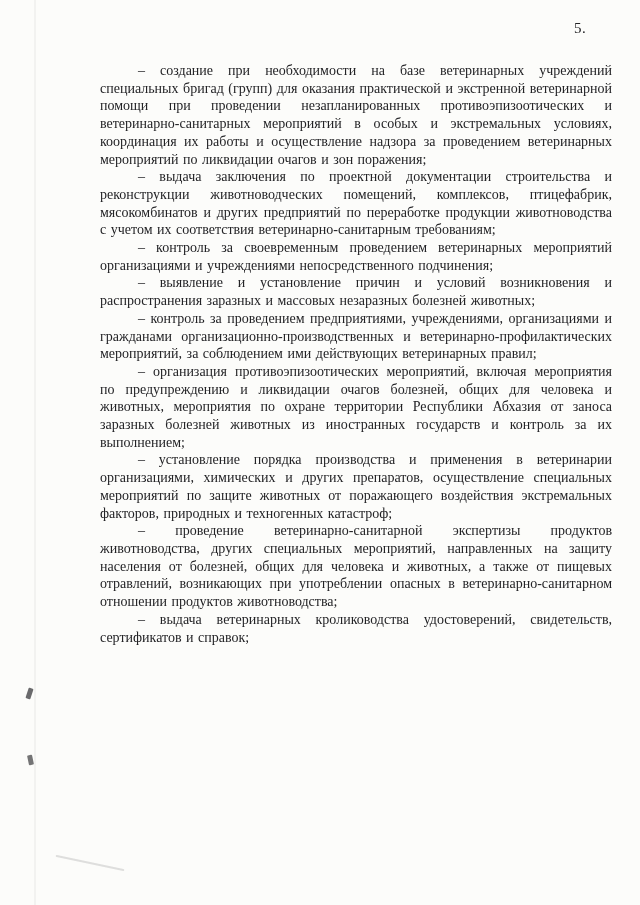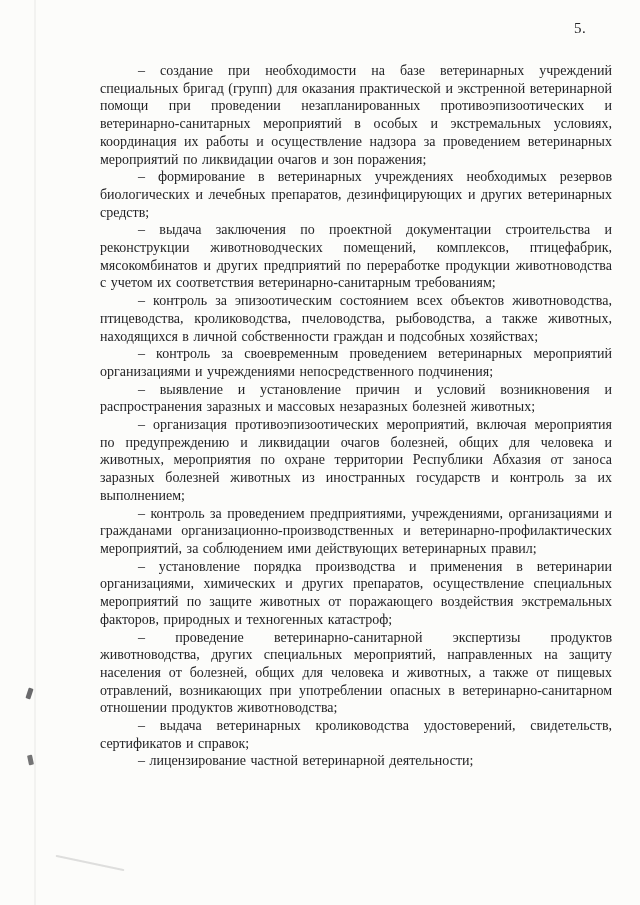--- a/index.html
+++ b/index.html
@@ -83,30 +83,27 @@
 <body>
 
 <div class="page">
 
   <div class="edge-line"></div>
 
   <div class="page-number">5.</div>
 
   <div class="text-block">
     <p class="para">– создание при необходимости на базе ветеринарных учреждений специальных бригад (групп) для оказания практической и экстренной ветеринарной помощи при проведении незапланированных противоэпизоотических и ветеринарно-санитарных мероприятий в особых и экстремальных условиях, координация их работы и осуществление надзора за проведением ветеринарных мероприятий по ликвидации очагов и зон поражения;</p>
-    <p class="para">– формирование в ветеринарных учреждениях необходимых резервов биологических и лечебных препаратов, дезинфицирующих и других ветеринарных средств;</p>
     <p class="para">– выдача заключения по проектной документации строительства и реконструкции животноводческих помещений, комплексов, птицефабрик, мясокомбинатов и других предприятий по переработке продукции животноводства с учетом их соответствия ветеринарно-санитарным требованиям;</p>
-    <p class="para">– контроль за эпизоотическим состоянием всех объектов животноводства, птицеводства, кролиководства, пчеловодства, рыбоводства, а также животных, находящихся в личной собственности граждан и подсобных хозяйствах;</p>
     <p class="para">– контроль за своевременным проведением ветеринарных мероприятий организациями и учреждениями непосредственного подчинения;</p>
     <p class="para">– выявление и установление причин и условий возникновения и распространения заразных и массовых незаразных болезней животных;</p>
+    <p class="para">– контроль за проведением предприятиями, учреждениями, организациями и гражданами организационно-производственных и ветеринарно-профилактических мероприятий, за соблюдением ими действующих ветеринарных правил;</p>
     <p class="para">– организация противоэпизоотических мероприятий, включая мероприятия по предупреждению и ликвидации очагов болезней, общих для человека и животных, мероприятия по охране территории Республики Абхазия от заноса заразных болезней животных из иностранных государств и контроль за их выполнением;</p>
-    <p class="para">– контроль за проведением предприятиями, учреждениями, организациями и гражданами организационно-производственных и ветеринарно-профилактических мероприятий, за соблюдением ими действующих ветеринарных правил;</p>
     <p class="para">– установление порядка производства и применения в ветеринарии организациями, химических и других препаратов, осуществление специальных мероприятий по защите животных от поражающего воздействия экстремальных факторов, природных и техногенных катастроф;</p>
     <p class="para">– проведение ветеринарно-санитарной экспертизы продуктов животноводства, других специальных мероприятий, направленных на защиту населения от болезней, общих для человека и животных, а также от пищевых отравлений, возникающих при употреблении опасных в ветеринарно-санитарном отношении продуктов животноводства;</p>
     <p class="para">– выдача ветеринарных кролиководства удостоверений, свидетельств, сертификатов и справок;</p>
-    <p class="para">– лицензирование частной ветеринарной деятельности;</p>
   </div>
 
   <div class="speck speck-1"></div>
   <div class="speck speck-2"></div>
   <div class="smudge"></div>
 
 </div>
 
 </body></html>

